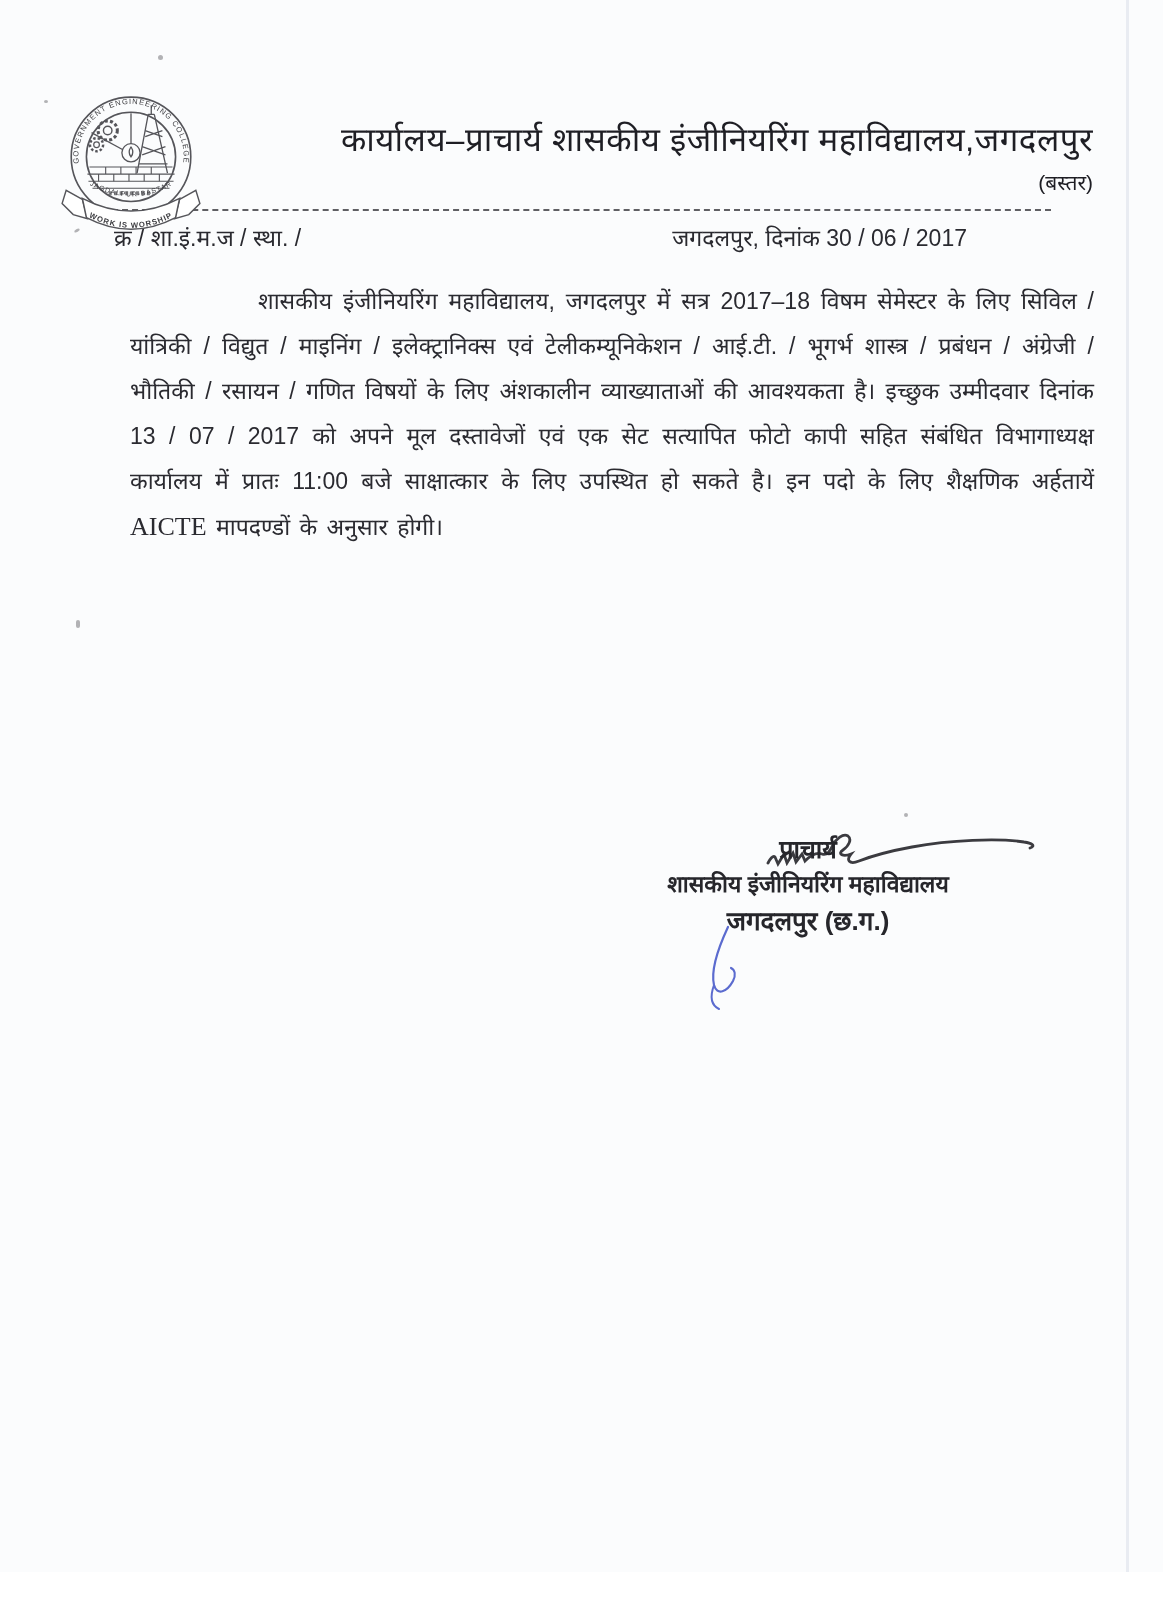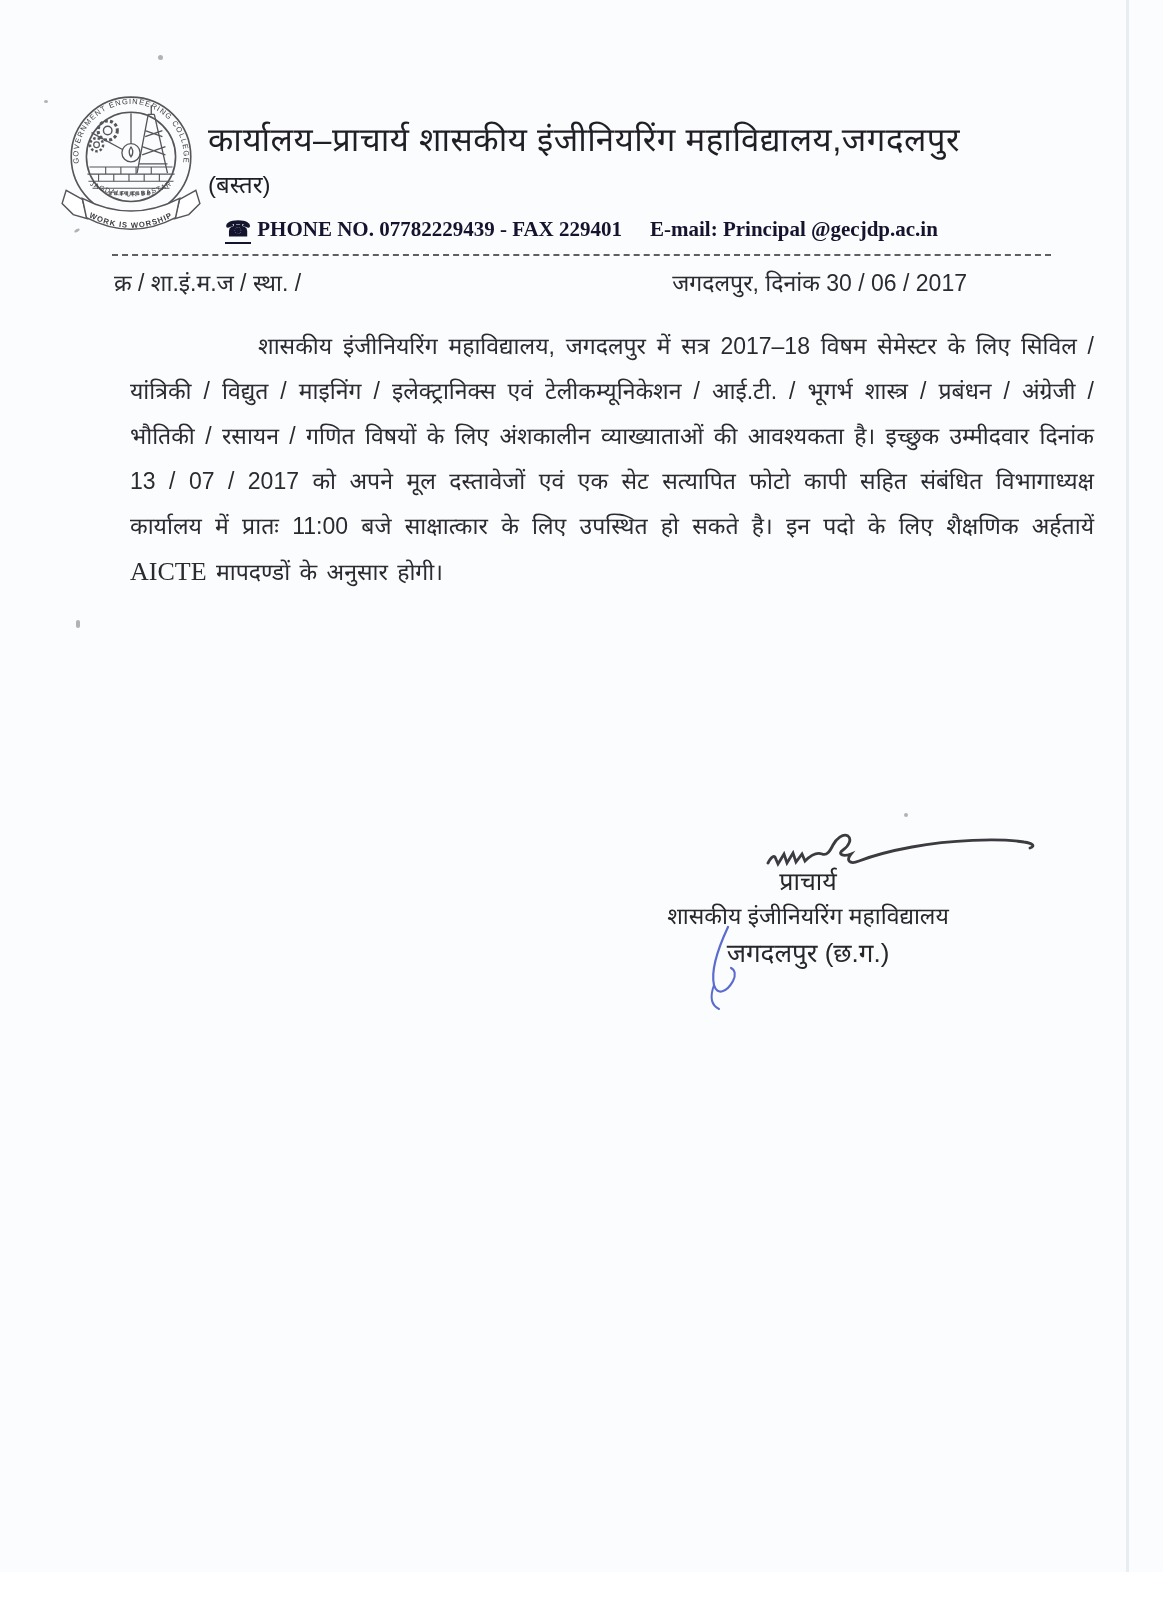--- a/index.html
+++ b/index.html
@@ -14,23 +14,23 @@
   }
   .edge-shadow{position:absolute;left:1126px;top:0;width:3px;height:1572px;background:#e9ecf2;}
   .speck{position:absolute;background:#8a8a8f;border-radius:50%;opacity:.65;}
 
   
   .logo{position:absolute;left:60px;top:90px;width:142px;height:154px;}
   .logo svg{width:100%;height:100%;}
   .logo text{font-family:"Liberation Sans",sans-serif;fill:#3c3c40;}
 
   
-  .header-text{margin:0 70px 0 208px;padding-top:118px;text-align:left;line-height:1.35;}
+  .header-text{margin:0 70px 0 208px;padding-top:118px;text-align:right;line-height:1.35;}
   .header-title{font-size:33px;letter-spacing:.5px;color:#1e1e24;}
-  .header-subtitle{font-size:24px;margin-top:6px;color:#1e1e24;}
+  .header-subtitle{font-size:21px;margin-top:6px;color:#1e1e24;}
   .contact-line{
     margin-top:16px;text-align:center;
     font-family:"Liberation Serif",serif;font-weight:bold;
     font-size:21px;color:#14142e;
   }
   .contact-line .phone-glyph{border-bottom:2px solid #14142e;padding-bottom:1px;margin-right:6px;}
   .contact-line .gap{display:inline-block;width:28px;}
   .dashed-sep{margin:12px 112px 0 112px;border-top:2px dashed #5f5f63;height:0;}
 
   .ref-row{
@@ -49,22 +49,22 @@
     font-size:23px;line-height:45px;text-align:justify;
     text-indent:128px;word-spacing:3px;color:#2a2a30;
   }
   .latin-inline{font-family:"Liberation Serif",serif;font-size:26px;}
   .para2{margin-top:18px;font-size:23px;line-height:45px;text-indent:112px;word-spacing:2px;color:#2a2a30;}
   .website{font-family:"Liberation Serif",serif;font-weight:bold;font-size:25px;color:#1a1a22;}
 
   
   .sig-ink{position:absolute;left:760px;top:816px;width:290px;height:60px;}
   .sig-block{
-    position:absolute;left:628px;top:864px;width:360px;
-    text-align:center;color:#26262b;white-space:nowrap;
+    position:absolute;left:628px;top:832px;width:360px;
+    text-align:center;color:#26262b;white-space:nowrap;font-weight:bold;
   }
   .sig-designation{font-size:25px;line-height:34px;}
   .sig-org{font-size:23px;line-height:37px;}
   .sig-place{font-size:26px;line-height:37px;}
   .pen-mark{position:absolute;left:697px;top:924px;width:44px;height:88px;}
 </style>
 </head>
 <body>
 
 <div class="page">
@@ -123,23 +123,20 @@
         <textPath href="#arcBanner" startOffset="50%" text-anchor="middle">WORK IS WORSHIP</textPath>
       </text>
     </svg>
   </div>
 
   <div class="header-text">
     <div class="header-title">कार्यालय–प्राचार्य शासकीय इंजीनियरिंग महाविद्यालय,जगदलपुर</div>
     <div class="header-subtitle">(बस्तर)</div>
   </div>
 
-  <div class="contact-line">
-    <span class="phone-glyph">☎</span><span>PHONE NO. 07782229439 -  FAX 229401</span><span class="gap"></span><span>E-mail: Principal @gecjdp.ac.in</span>
-  </div>
 
   <div class="dashed-sep"></div>
 
   <div class="ref-row">
     <span>क्र / शा.इं.म.ज / स्था. /</span>
     <span>जगदलपुर, दिनांक 30 / 06 / 2017</span>
   </div>
 
 
   <div class="body-wrap">

